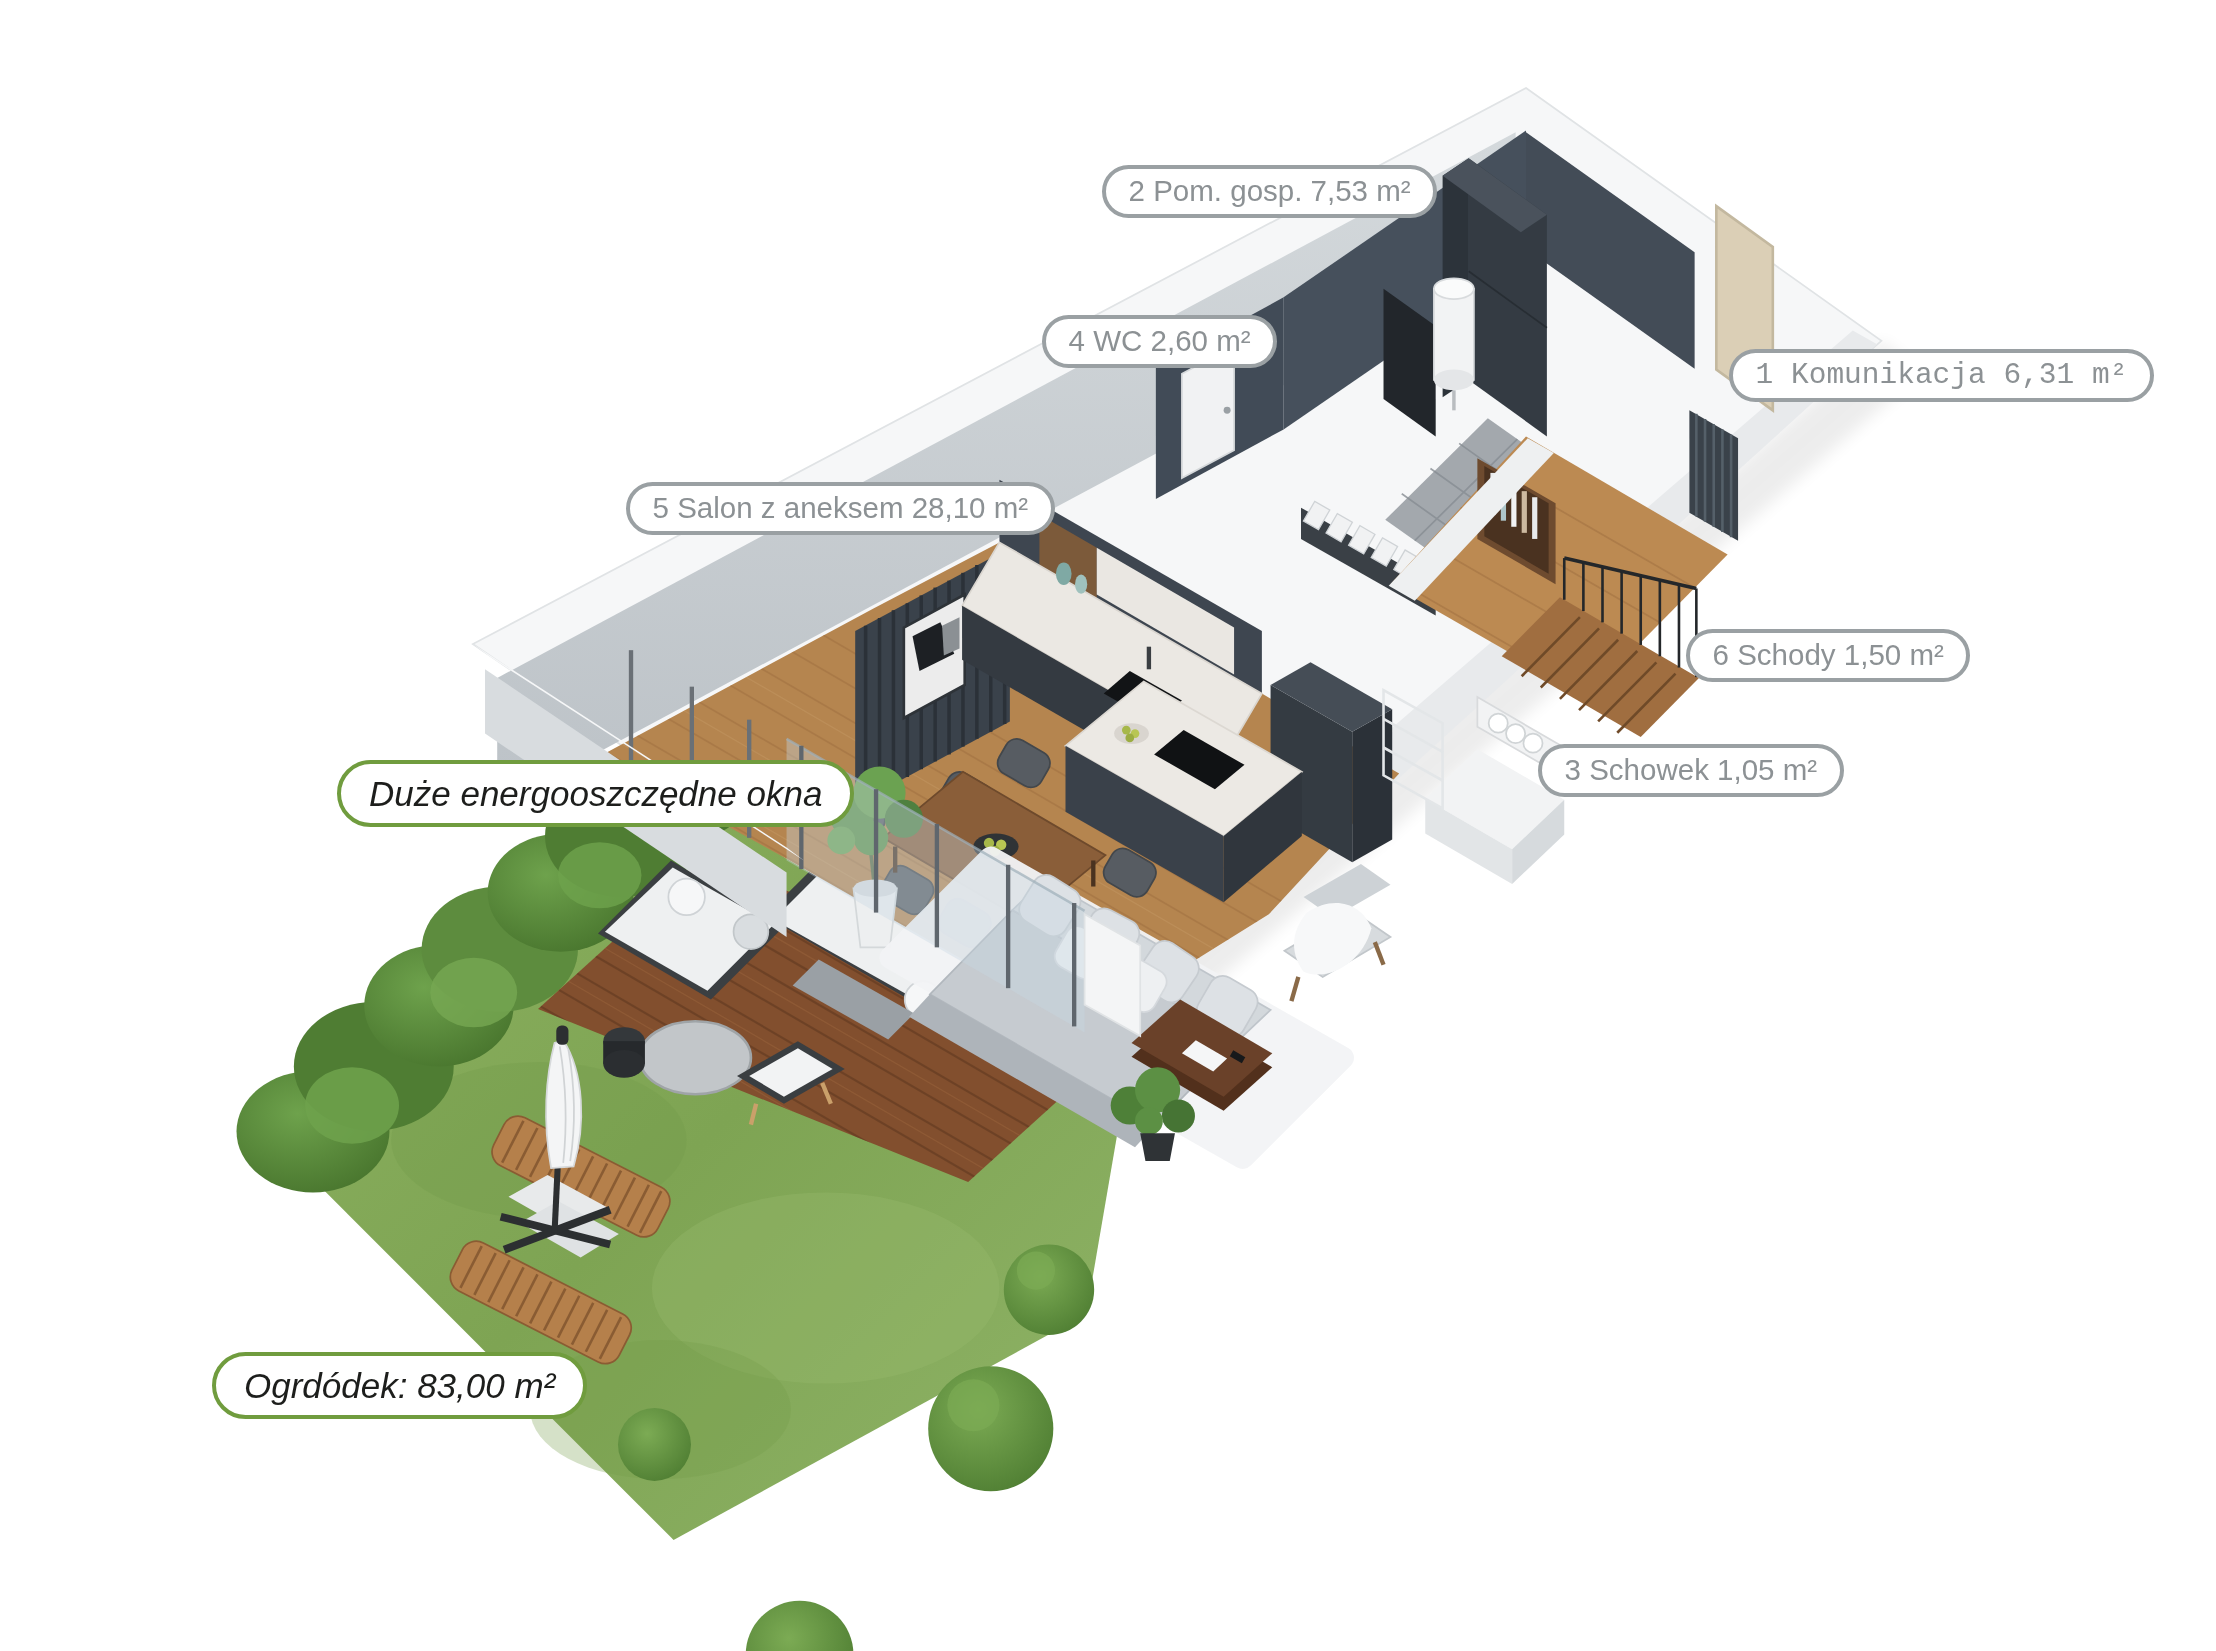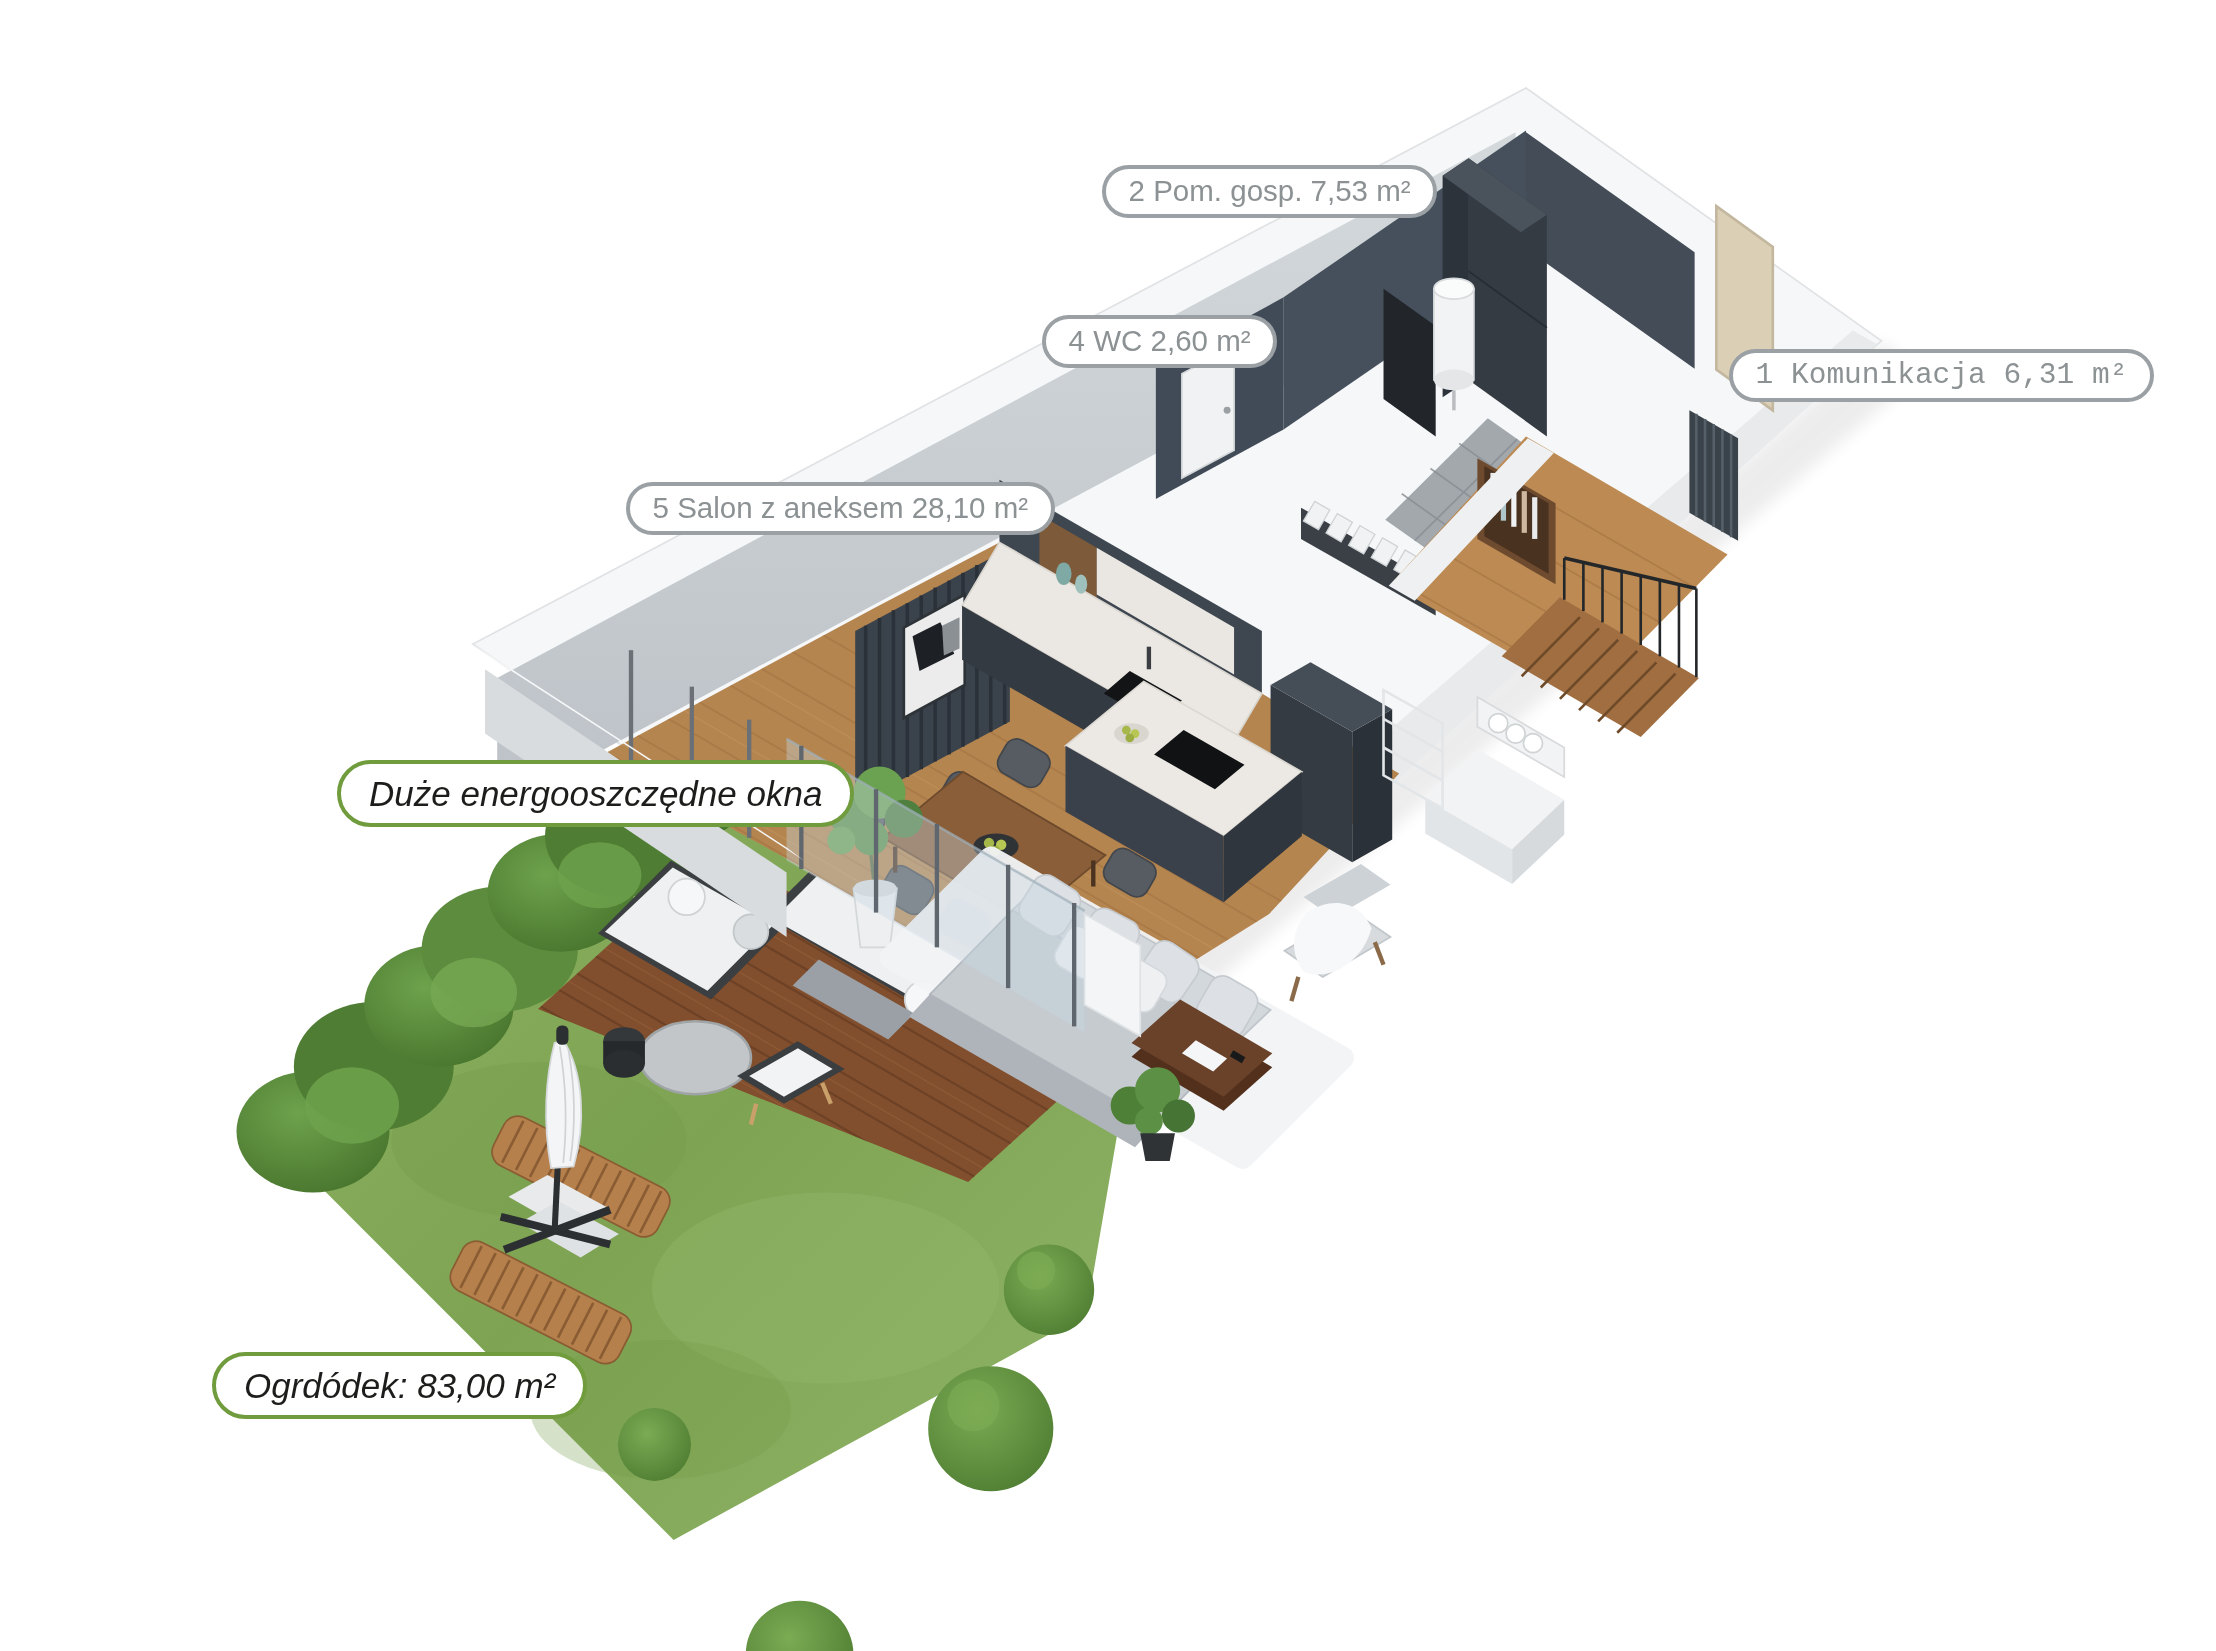--- a/index.html
+++ b/index.html
@@ -487,17 +487,19 @@
     <polygon points="544,709 905,943 925,958 564,724" fill="#f6f7f8"></polygon>
 
     <polygon points="1248,1020 1312,1056 1312,1160 1248,1124" fill="#f4f5f6" stroke="#e0e3e5" stroke-width="2"></polygon>
   </g>
 </svg>
 
 <div class="pill" id="lbl-pom">2 Pom. gosp. 7,53 m²</div>
 <div class="pill" id="lbl-wc">4 WC 2,60 m²</div>
 <div class="pill" id="lbl-kom">1 Komunikacja 6,31 m²</div>
 <div class="pill" id="lbl-salon">5 Salon z aneksem 28,10 m²</div>
+<div class="pill" id="lbl-schody">6 Schody 1,50 m²</div>
+<div class="pill" id="lbl-schowek">3 Schowek 1,05 m²</div>
 <div class="pill pill--green" id="lbl-okna">Duże energooszczędne okna</div>
 <div class="pill pill--green" id="lbl-ogrodek">Ogrdódek: 83,00 m²</div>
 
 </div>
 
 
 </body></html>

